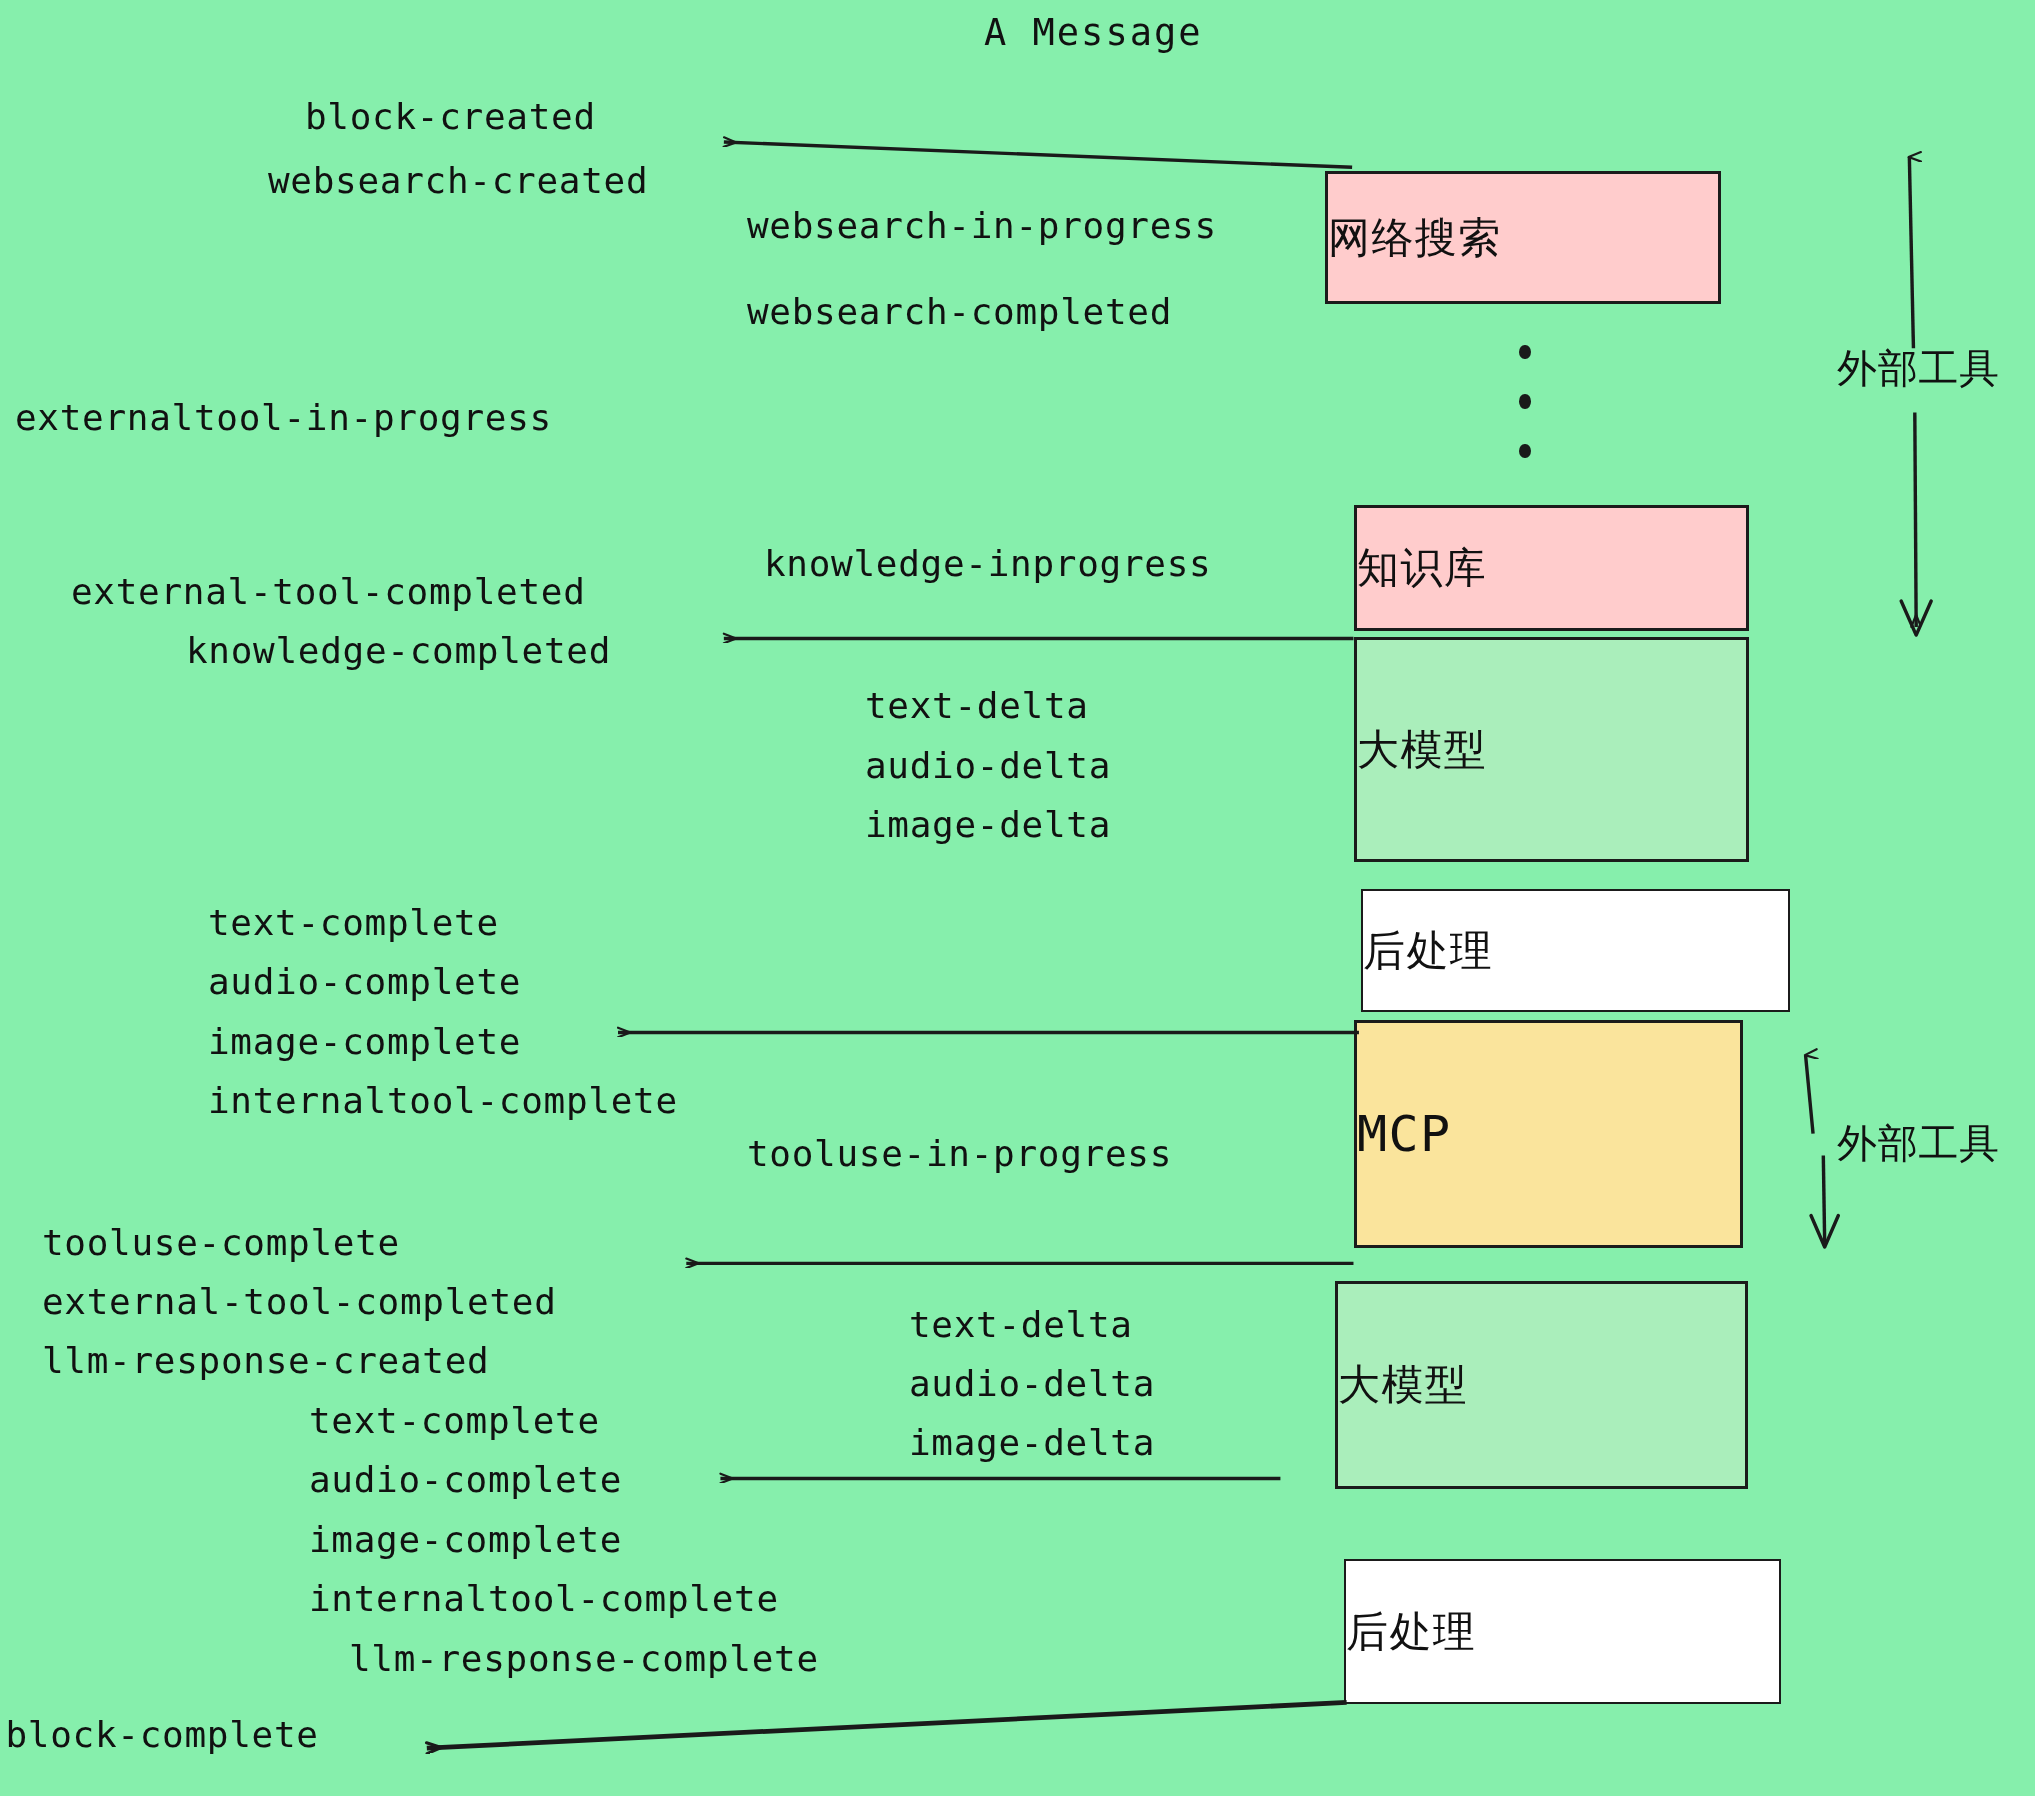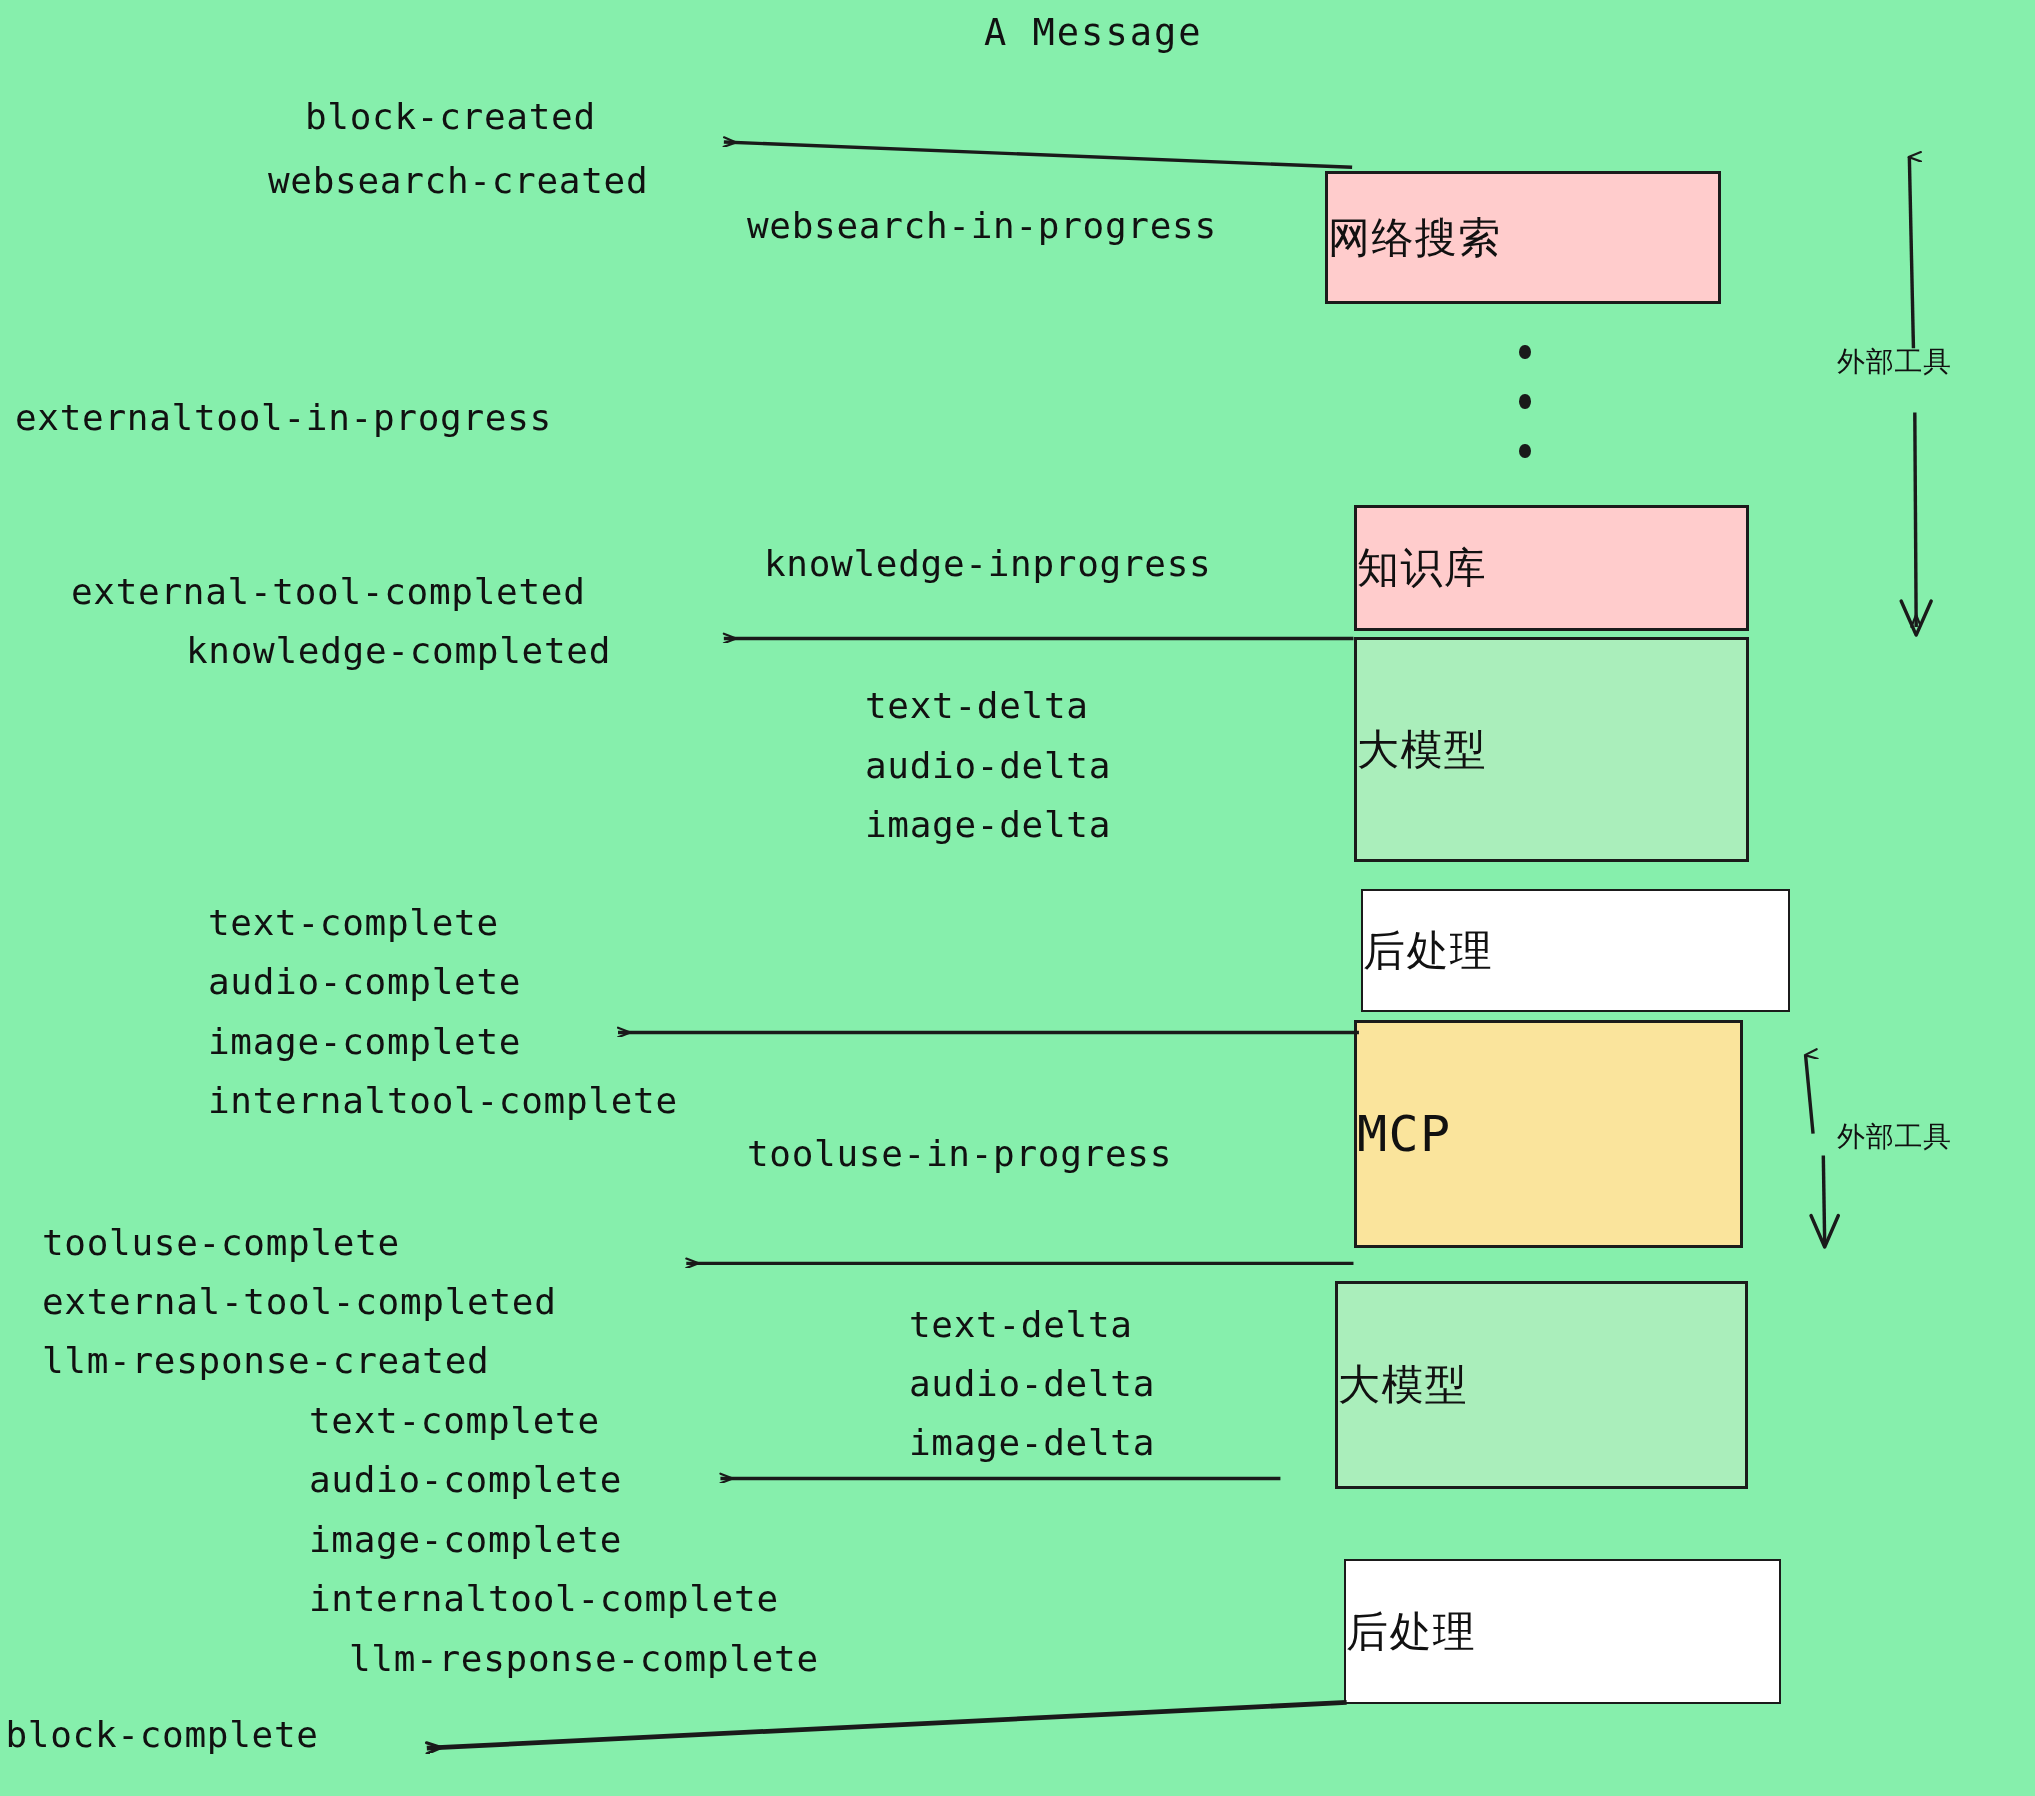--- a/index.html
+++ b/index.html
@@ -46,21 +46,21 @@
     color: #111111;
     letter-spacing: 1.4px;
   }
   .node.mono-label {
     font-family: "DejaVu Sans Mono", "Liberation Mono", monospace;
     font-size: 50px;
   }
   .sidelabel {
     position: absolute;
     font-family: "DejaVu Sans", "Liberation Sans", sans-serif;
-    font-size: 28px;
+    font-size: 40px;
     color: #111111;
     white-space: nowrap;
     letter-spacing: 0.7px;
     line-height: 1;
   }
   .ellipsis-dots {
     position: absolute;
     display: flex;
     flex-direction: column;
     align-items: center;
@@ -85,20 +85,21 @@
 </head>
 <body>
 
 <div id="canvas">
 
   <div class="title" style="left:984px; top:13.7px;">A Message</div>
 
   <div class="evt" style="left:305px;  top:99px;">block-created</div>
   <div class="evt" style="left:268px;  top:163px;">websearch-created</div>
   <div class="evt" style="left:747px; top:208px;">websearch-in-progress</div>
+  <div class="evt" style="left:747px; top:294px;">websearch-completed</div>
   <div class="evt" style="left:764px; top:546px;">knowledge-inprogress</div>
 
   <div class="evt" style="left:15px;   top:400px;">externaltool-in-progress</div>
   <div class="evt" style="left:71px;  top:574px;">external-tool-completed</div>
   <div class="evt" style="left:186px;  top:633px;">knowledge-completed</div>
 
   <div class="evt" style="left:865px; top:688px;">text-delta</div>
   <div class="evt" style="left:865px; top:748px;">audio-delta</div>
   <div class="evt" style="left:865px; top:807px;">image-delta</div>
 

